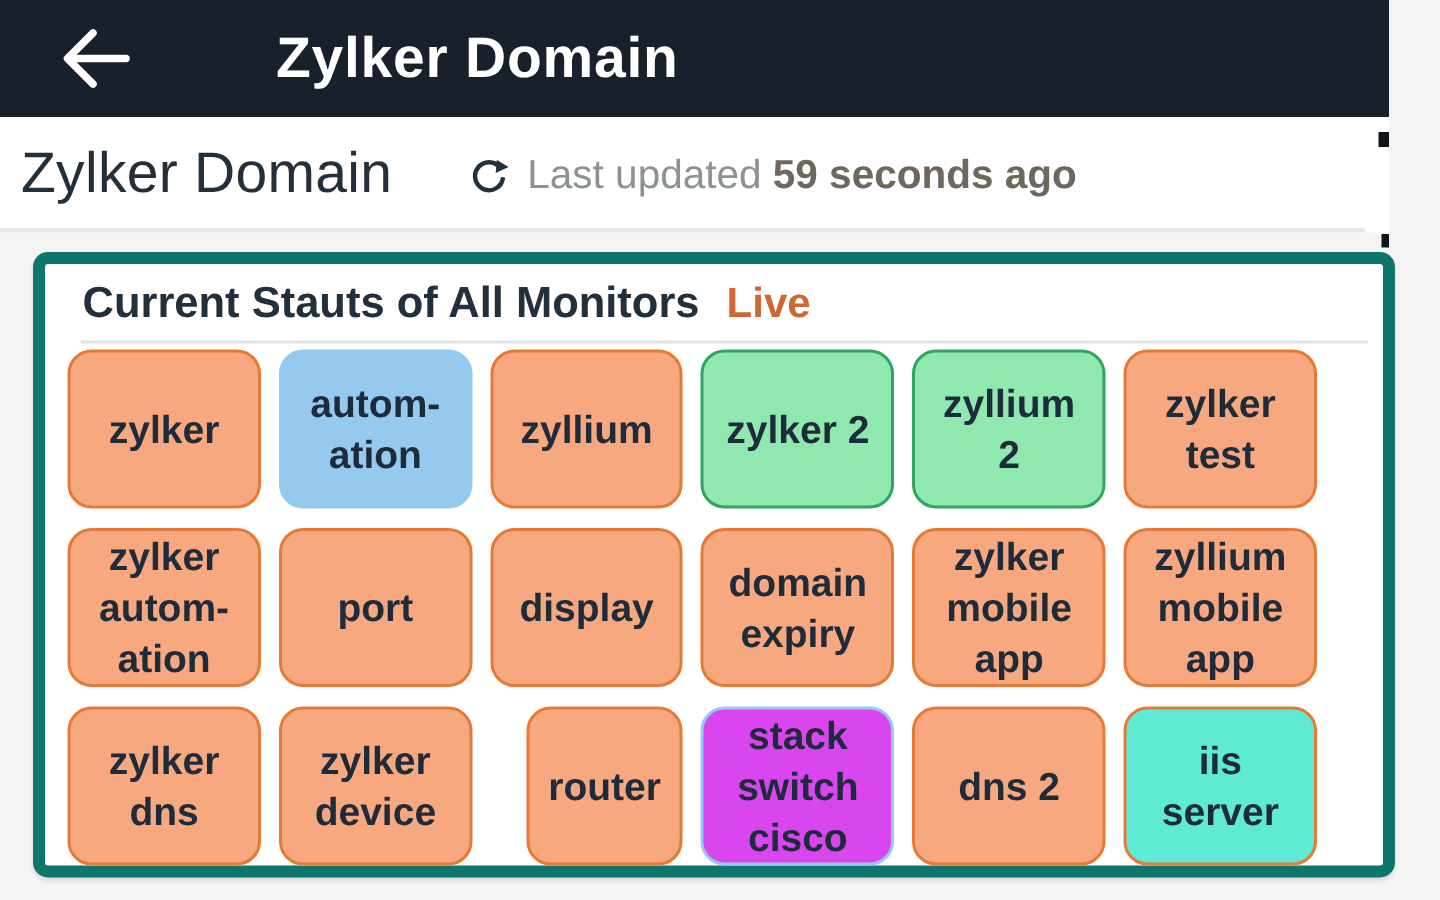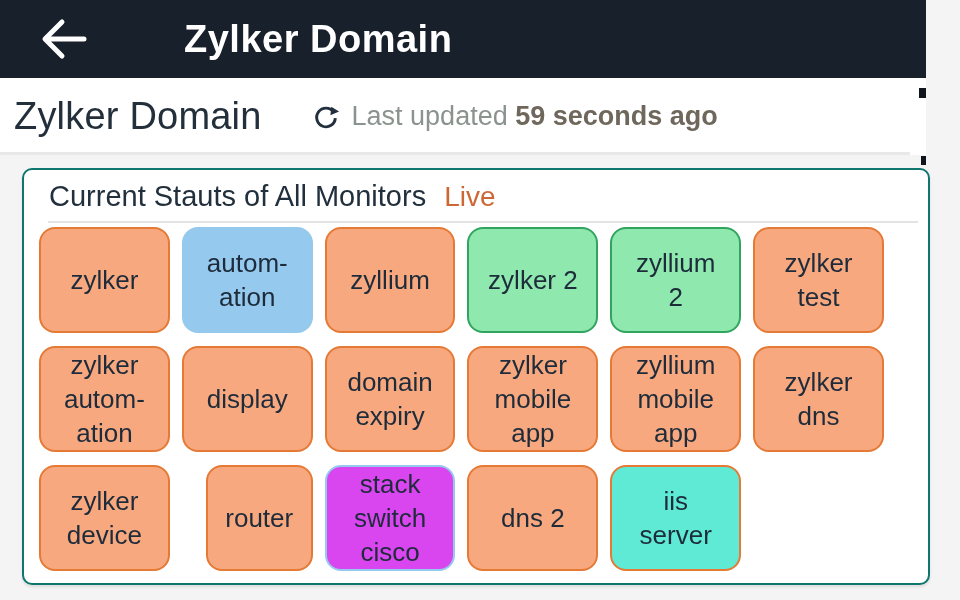--- a/index.html
+++ b/index.html
@@ -32,23 +32,24 @@
   .updated b { color:#6f675c; font-weight:bold; }
   .page-header .divider {
     position:absolute; left:0; bottom:0; height:3px; width:calc(100% - 16px);
     background:#e8e8e8;
   }
 
   
   .content { padding:13px 0 0 22px; }
   .card {
     width:908px; height:417px; background:#ffffff;
-    border:2px solid #0f766e; border-radius:10px;
+    border:8px solid #0f766e; border-radius:10px;
     box-shadow:0 2px 3px rgba(0,0,0,0.10);
     overflow:hidden;
+    font-weight:bold;
   }
   .card-head { display:flex; align-items:baseline; padding:10px 16px 0 25px; }
   .card-title { font-size:29px; color:#22303d; }
   .live-badge { font-size:28px; margin-left:18px; }
   .card-hr { border:none; border-top:2px solid #e3e3e5; margin:8px 10px 0 24px; }
 
   .grid {
     display:grid; grid-template-columns:repeat(6,1fr);
     grid-auto-rows:106px; column-gap:12px; row-gap:13px;
     padding:4px 44px 14px 15px;
@@ -108,20 +109,21 @@
 ation</div>
           <div class="tile" style="background: rgb(247, 168, 126); border-color: rgb(229, 122, 54); color: rgb(29, 43, 58);">zyllium</div>
           <div class="tile" style="background: rgb(143, 232, 174); border-color: rgb(49, 165, 95); color: rgb(29, 43, 58);">zylker 2</div>
           <div class="tile" style="background: rgb(143, 232, 174); border-color: rgb(49, 165, 95); color: rgb(29, 43, 58);">zyllium
 2</div>
           <div class="tile" style="background: rgb(247, 168, 126); border-color: rgb(229, 122, 54); color: rgb(29, 43, 58);">zylker
 test</div>
           <div class="tile" style="background: rgb(247, 168, 126); border-color: rgb(229, 122, 54); color: rgb(29, 43, 58);">zylker
 autom-
 ation</div>
+          <div class="tile" style="background: rgb(247, 168, 126); border-color: rgb(229, 122, 54); color: rgb(29, 43, 58);">port</div>
           <div class="tile" style="background: rgb(247, 168, 126); border-color: rgb(229, 122, 54); color: rgb(29, 43, 58);">display</div>
           <div class="tile" style="background: rgb(247, 168, 126); border-color: rgb(229, 122, 54); color: rgb(29, 43, 58);">domain
 expiry</div>
           <div class="tile" style="background: rgb(247, 168, 126); border-color: rgb(229, 122, 54); color: rgb(29, 43, 58);">zylker
 mobile
 app</div>
           <div class="tile" style="background: rgb(247, 168, 126); border-color: rgb(229, 122, 54); color: rgb(29, 43, 58);">zyllium
 mobile
 app</div>
           <div class="tile" style="background: rgb(247, 168, 126); border-color: rgb(229, 122, 54); color: rgb(29, 43, 58);">zylker

